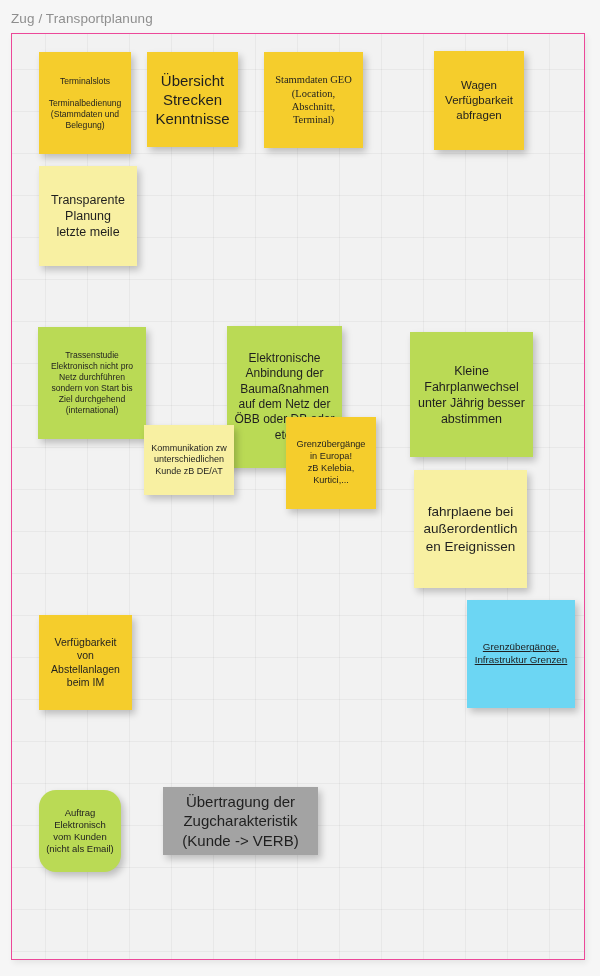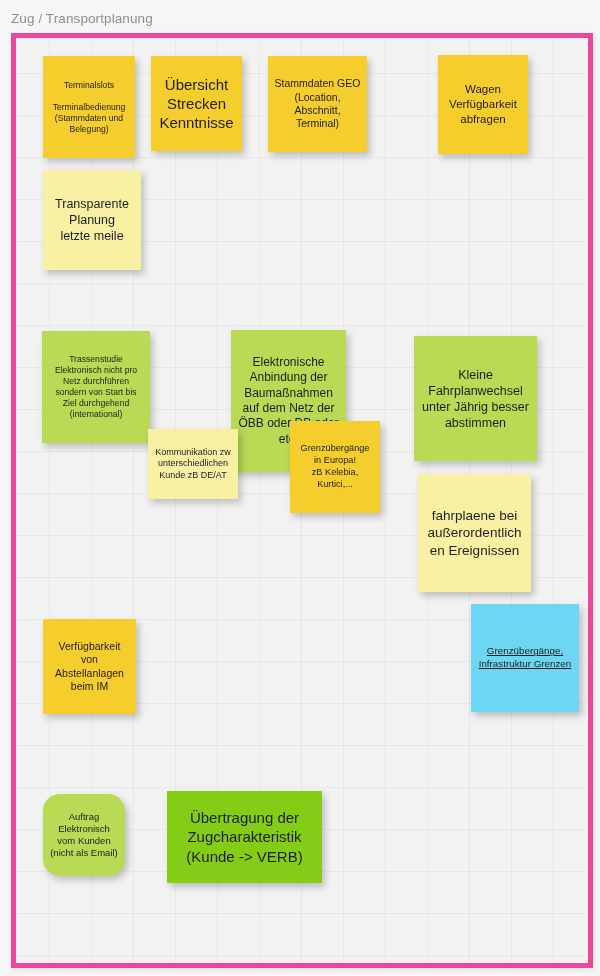--- a/index.html
+++ b/index.html
@@ -31,21 +31,21 @@
   }
 
   
   #board {
     position: absolute;
     left: 11px;
     top: 33px;
     width: 572px;
     height: 925px;
     background: #f2f2f2;
-    border: 5px solid #ec4899;
+    border: 1px solid #ec4899;
     box-shadow: 2px 3px 6px rgba(0,0,0,0.07);
     overflow: hidden;
   }
 
   #grid {
     position: absolute;
     inset: 0;
     background-image:
       linear-gradient(to right, rgba(0,0,0,0.045) 1px, transparent 1px),
       linear-gradient(to bottom, rgba(0,0,0,0.045) 1px, transparent 1px);
@@ -83,31 +83,31 @@
 
   <div id="breadcrumb">Zug / Transportplanung</div>
 
   <div id="board">
     <div id="grid"></div>
 
   <div class="note" style="left: 27px; top: 18px; width: 92px; height: 102px; background: rgb(245, 205, 44); font-size: 8.6px;"><span>Terminalslots
 
 Terminalbedienung (Stammdaten und Belegung)</span></div>
       <div class="note" style="left: 135px; top: 18px; width: 91px; height: 95px; background: rgb(245, 205, 44); font-size: 15px;"><span>Übersicht Strecken Kenntnisse</span></div>
-      <div class="note" style="left: 252px; top: 18px; width: 99px; height: 96px; background: rgb(245, 205, 44); font-size: 10.5px;"><span>Stammdaten GEO (Location, Abschnitt, Terminal)</span></div>
+      <div class="note" style="left: 252px; top: 18px; width: 99px; height: 96px; background: rgb(245, 205, 44); font-size: 10.5px; font-family: Liberation Serif, serif;"><span>Stammdaten GEO (Location, Abschnitt, Terminal)</span></div>
       <div class="note" style="left: 422px; top: 17px; width: 90px; height: 99px; background: rgb(245, 205, 44); font-size: 11.5px;"><span>Wagen Verfügbarkeit abfragen</span></div>
       <div class="note" style="left: 27px; top: 132px; width: 98px; height: 100px; background: rgb(248, 240, 162); font-size: 12.5px;"><span>Transparente Planung
 letzte meile</span></div>
       <div class="note" style="left: 26px; top: 293px; width: 108px; height: 112px; background: rgb(186, 218, 85); font-size: 8.6px;"><span>Trassenstudie
 Elektronisch nicht pro Netz durchführen sondern von Start bis Ziel durchgehend (international)</span></div>
       <div class="note" style="left: 191px; top: 292px; width: 115px; height: 142px; background: rgb(186, 218, 85); font-size: 12px; margin-left: 24px;"><span>Elektronische Anbindung der Baumaßnahmen auf dem Netz der ÖBB oder DB oder etc.</span></div>
       <div class="note" style="left: 132px; top: 391px; width: 90px; height: 70px; background: rgb(248, 240, 162); font-size: 9px;"><span>Kommunikation zw unterschiedlichen Kunde zB DE/AT</span></div>
       <div class="note" style="left: 274px; top: 383px; width: 90px; height: 92px; background: rgb(245, 205, 44); font-size: 9.2px;"><span>Grenzübergänge in Europa!
 zB Kelebia, Kurtici,...</span></div>
       <div class="note" style="left: 398px; top: 298px; width: 123px; height: 125px; background: rgb(186, 218, 85); font-size: 12.5px;"><span>Kleine Fahrplanwechsel unter Jährig besser abstimmen</span></div>
       <div class="note" style="left: 402px; top: 436px; width: 113px; height: 118px; background: rgb(248, 240, 162); font-size: 13.5px;"><span>fahrplaene bei außerordentlichen Ereignissen</span></div>
       <div class="note" style="left: 455px; top: 566px; width: 108px; height: 108px; background: rgb(108, 214, 243); font-size: 9.8px; text-decoration: underline;"><span>Grenzübergänge, Infrastruktur Grenzen</span></div>
       <div class="note" style="left: 27px; top: 581px; width: 93px; height: 95px; background: rgb(245, 205, 44); font-size: 10.5px;"><span>Verfügbarkeit von Abstellanlagen beim IM</span></div>
       <div class="note" style="left: 27px; top: 756px; width: 82px; height: 82px; background: rgb(186, 218, 85); font-size: 9.5px; border-radius: 17px;"><span>Auftrag Elektronisch vom Kunden (nicht als Email)</span></div>
-      <div class="note" style="left: 151px; top: 753px; width: 155px; height: 92px; background: #84cc16; font-size: 15px;"><span>Übertragung der Zugcharakteristik (Kunde -&gt; VERB)</span></div>
+      <div class="note" style="left: 151px; top: 753px; width: 155px; height: 68px; background: #a3a3a3; font-size: 15px;"><span>Übertragung der Zugcharakteristik (Kunde -&gt; VERB)</span></div>
     </div>
 
 </div>
 
 </body></html>

